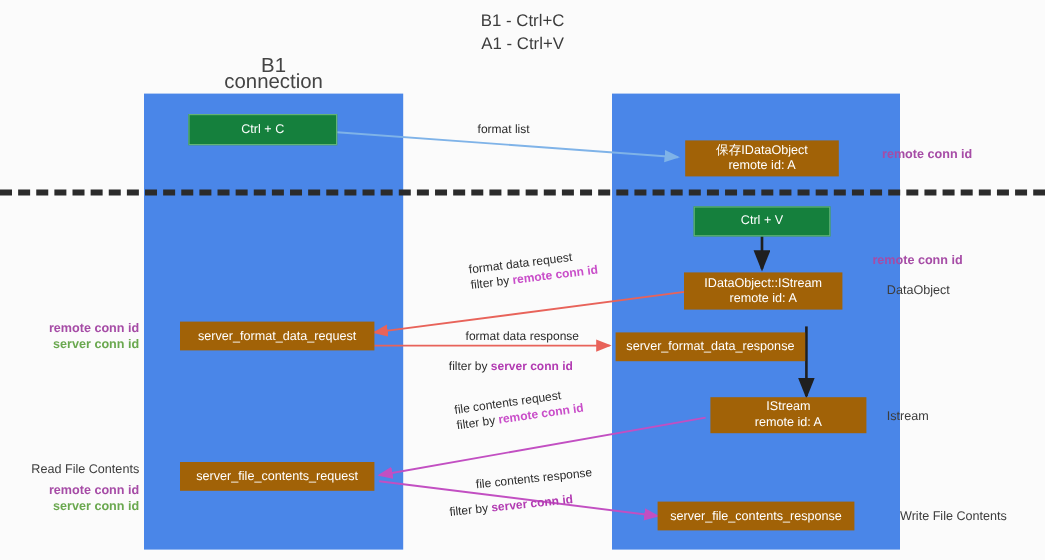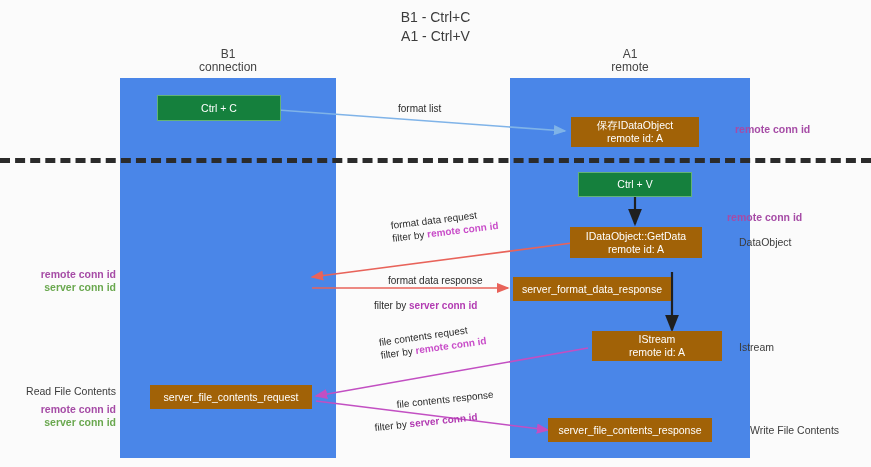--- a/index.html
+++ b/index.html
@@ -18,21 +18,21 @@
   .lane {
     position: absolute;
     background: #4a86e8;
   }
   .lane-b1 { left: 120px; top: 78px; width: 216px; height: 380px; }
   .lane-a1 { left: 510px; top: 78px; width: 240px; height: 380px; }
 
   .col-head {
     position: absolute;
     text-align: center;
-    font-size: 12px;
+    font-size: 17px;
     color: #444444;
     line-height: 13px;
   }
   .col-head .l1 { display: block; }
   .col-head .l2 { display: block; }
   .head-b1 { left: 120px; top: 48px; width: 216px; }
   .head-a1 { left: 510px; top: 48px; width: 240px; }
 
   .title {
     position: absolute;
@@ -109,24 +109,20 @@
 
   <div class="title">
     <span>B1 - Ctrl+C</span>
     <span>A1 - Ctrl+V</span>
   </div>
 
   <div class="col-head head-b1">
     <span class="l1">B1</span>
     <span class="l2">connection</span>
   </div>
-  <div class="col-head head-a1">
-    <span class="l1">A1</span>
-    <span class="l2">remote</span>
-  </div>
 
   <div class="lane lane-b1"></div>
   <div class="lane lane-a1"></div>
 
   <svg class="wires">
     <defs>
       <marker id="ah-blue" markerWidth="9" markerHeight="9" refX="7" refY="3.2" orient="auto">
         <path d="M0,0 L8,3.2 L0,6.4 z" fill="#7fb3e8"></path>
       </marker>
       <marker id="ah-red" markerWidth="9" markerHeight="9" refX="7" refY="3.2" orient="auto">
@@ -164,24 +160,27 @@
   <div class="node orange" style="left:571px; top:117px; width:128px; height:30px;">
     <span class="l1">保存IDataObject</span>
     <span class="l2">remote id: A</span>
   </div>
 
   <div class="node green" style="left:578px; top:172px; width:114px; height:25px;">
     <span class="l1">Ctrl + V</span>
   </div>
 
   <div class="node orange" style="left:570px; top:227px; width:132px; height:31px;">
-    <span class="l1">IDataObject::GetData</span>
+    <span class="l1">IDataObject::IStream</span>
     <span class="l2">remote id: A</span>
   </div>
 
+  <div class="node orange" style="left:150px; top:268px; width:162px; height:24px;">
+    <span class="l1">server_format_data_request</span>
+  </div>
 
   <div class="node orange" style="left:513px; top:277px; width:158px; height:24px;">
     <span class="l1">server_format_data_response</span>
   </div>
 
   <div class="node orange" style="left:592px; top:331px; width:130px; height:30px;">
     <span class="l1">IStream</span>
     <span class="l2">remote id: A</span>
   </div>
 

